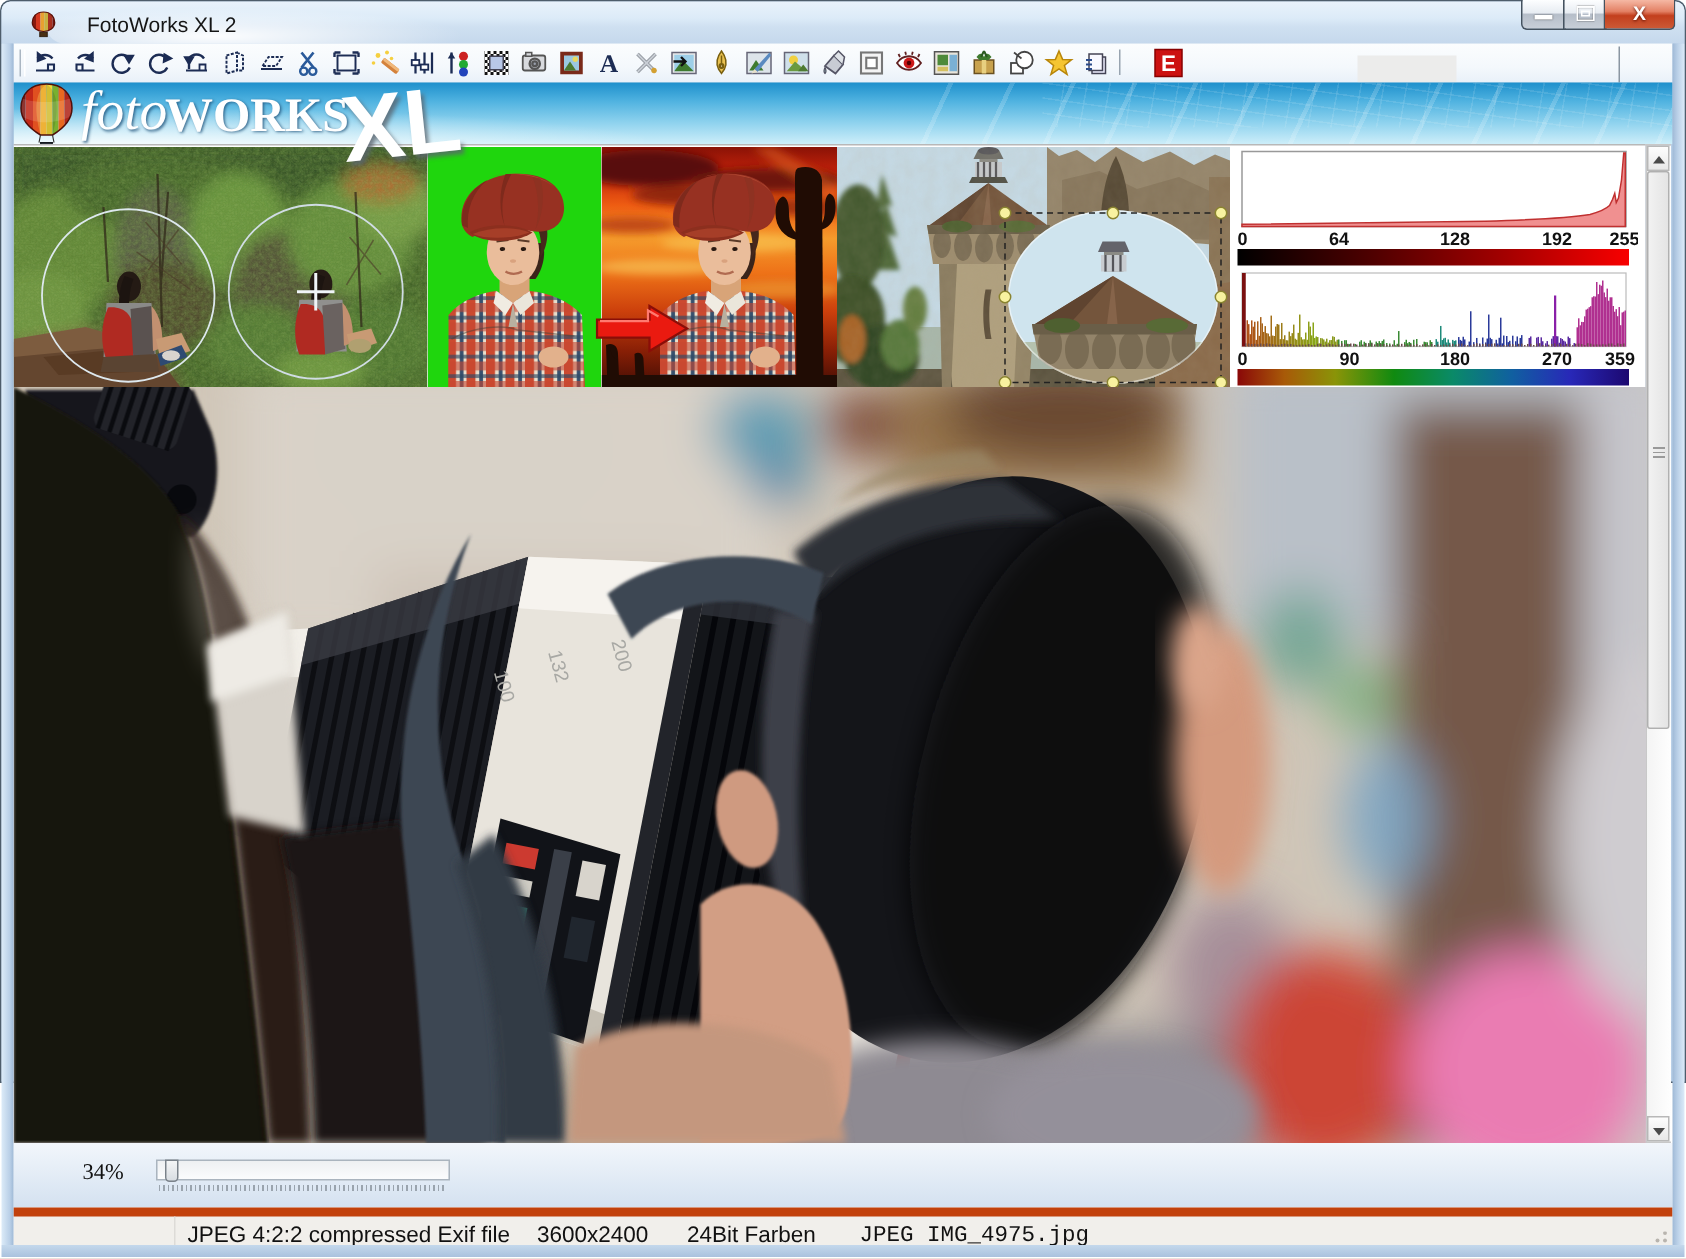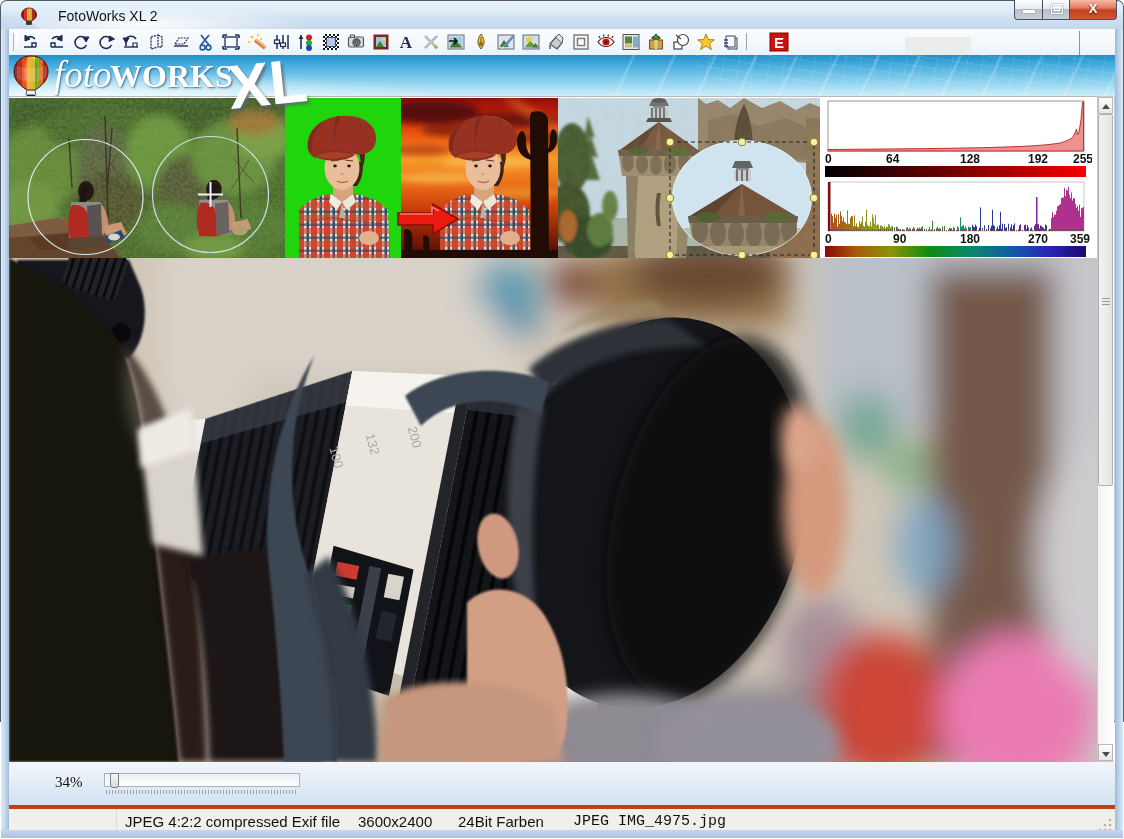--- a/index.html
+++ b/index.html
@@ -57,21 +57,21 @@
 .arr{position:absolute;left:3px;width:0;height:0;border-left:4px solid transparent;border-right:4px solid transparent;}
 
 #zoombar{left:9px;top:762px;width:1106px;height:43px;background:linear-gradient(180deg,#f2f6fb 0%,#e3ecf6 50%,#d4e1f0 100%);}
 #ztext{left:46px;top:12px;font-size:15px;color:#111;font-family:Liberation Serif, serif;}
 #zslider{left:95px;top:11px;width:196px;height:14px;border:1px solid #aab4be;background:linear-gradient(180deg,#eef0f2,#fbfcfd);box-sizing:border-box;}
 #zthumb{left:101px;top:11px;width:9px;height:15px;background:linear-gradient(180deg,#f4f5f6,#d8dde2);border:1px solid #7a828a;box-sizing:border-box;border-radius:0 0 3px 3px;}
 #zticks{left:97px;top:28px;width:192px;height:4px;background:repeating-linear-gradient(90deg,#9aa4ae 0 1px,transparent 1px 3px);}
 #zbtn{left:302px;top:7px;width:120px;height:30px;border:1px solid #8e9aa6;border-radius:4px;background:linear-gradient(180deg,#f9f9f8 0%,#f1f0ee 50%,#e6e4e0 100%);}
 #zbtn span{position:absolute;left:57px;top:4px;font-size:16px;color:#111;}
 
-#statusbar{left:9px;top:805px;width:1106px;height:25px;background:#f1efeb;border-top:4px solid #c2410c;font-size:15px;color:#111;}
+#statusbar{left:9px;top:805px;width:1106px;height:25px;background:#f1efeb;border-top:6px solid #c2410c;font-size:15px;color:#111;}
 .sv{position:absolute;top:0;width:1px;height:25px;background:#dddbd7;}
 #statusbar span{position:absolute;top:4px;}
 
 #bleft{left:1px;top:29px;width:8px;height:801px;background:linear-gradient(90deg,#dcebf8,#b9cfe7 70%,#9fb9d6);}
 #bright{left:1115px;top:29px;width:8px;height:801px;background:linear-gradient(90deg,#9fb9d6,#b9cfe7 40%,#dcebf8);}
 #bbottom{left:1px;top:830px;width:1122px;height:8px;background:linear-gradient(180deg,#c4d8ec,#aac2de);}
 </style>
 </head>
 <body>
 <div id="win">

